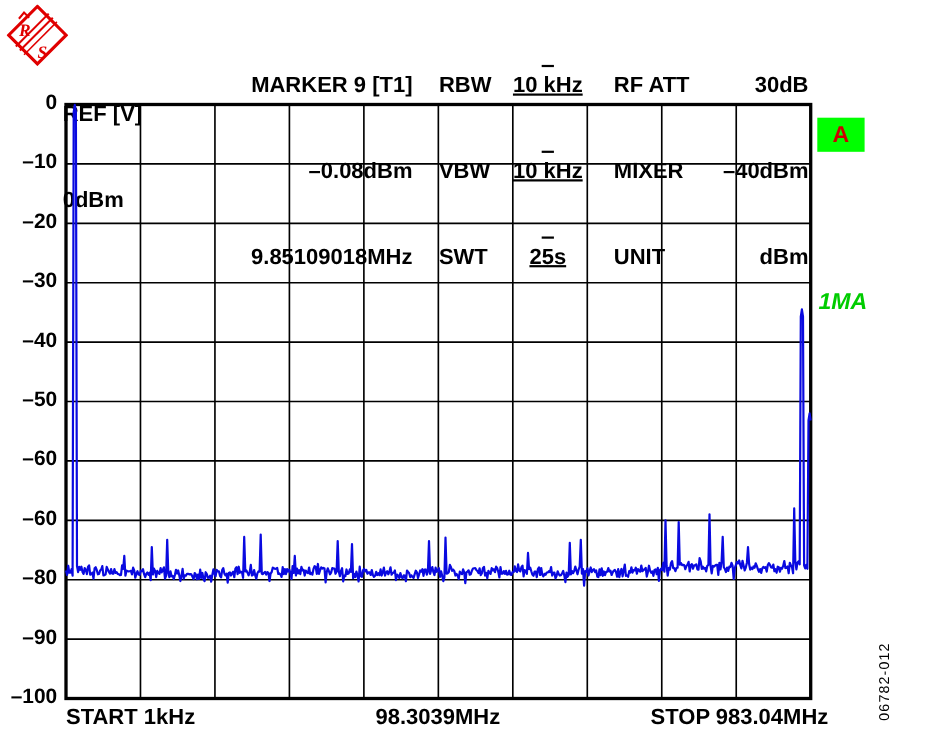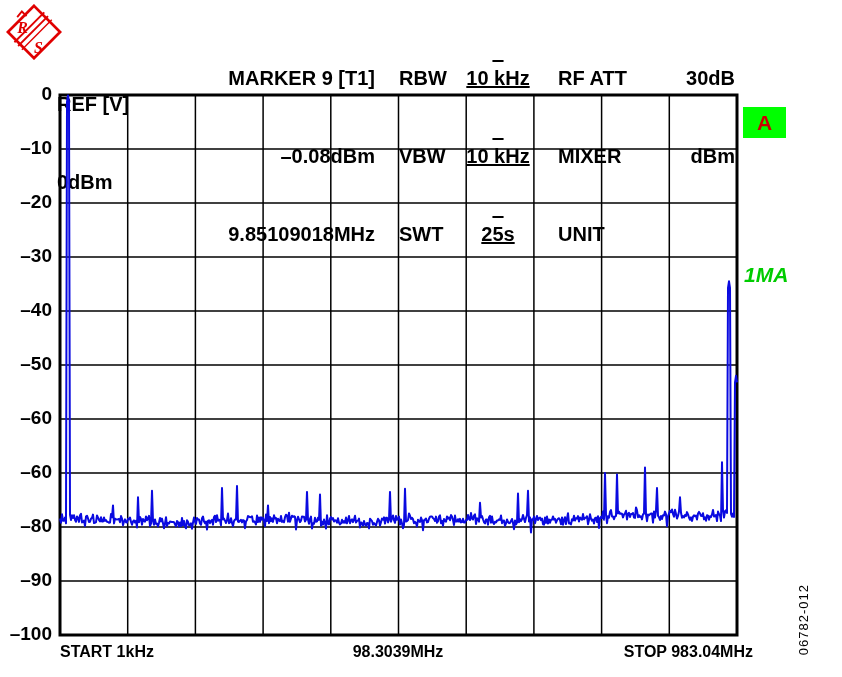--- a/index.html
+++ b/index.html
@@ -28,21 +28,21 @@
   .plot-border{fill:none;stroke:#000;stroke-width:3;}
   .trace-line{fill:none;stroke:var(--trace);stroke-width:2;stroke-linejoin:round;stroke-linecap:butt;}
   
   .ylab{position:absolute;left:0;width:52px;text-align:right;font-size:19px;line-height:22px;}
   
   .badge-a{left:743px;top:107px;width:43px;height:31px;background:var(--badge-bg);
            display:flex;align-items:center;justify-content:center;
            color:var(--badge-fg);font-size:21px;}
   .trace-label{left:744px;top:263px;color:var(--green);font-size:21px;font-style:italic;}
   
-  .foot{top:639px;font-size:16px;}
+  .foot{top:639px;font-size:20px;}
   .foot-start{left:60px;}
   .foot-mid{left:257px;width:282px;text-align:center;}
   .foot-stop{right:89px;text-align:right;}
   
   .figcode{left:796px;top:584px;writing-mode:vertical-rl;transform:rotate(180deg);
            font-size:13px;font-weight:normal;letter-spacing:1px;}
 </style>
 </head>
 <body>
 
@@ -78,20 +78,21 @@
   <div>25s</div>
 </div>
 
 <div class="abs hline rf-labels">
   <div>RF ATT</div>
   <div>MIXER</div>
   <div>UNIT</div>
 </div>
 <div class="abs hline rf-values">
   <div>30dB</div>
+  <div>–40dBm</div>
   <div>dBm</div>
 </div>
 
 <div id="y-axis-labels">
     <div class="ylab" style="top: 83px;">0</div>
     <div class="ylab" style="top: 137px;">–10</div>
     <div class="ylab" style="top: 191px;">–20</div>
     <div class="ylab" style="top: 245px;">–30</div>
     <div class="ylab" style="top: 299px;">–40</div>
     <div class="ylab" style="top: 353px;">–50</div>

